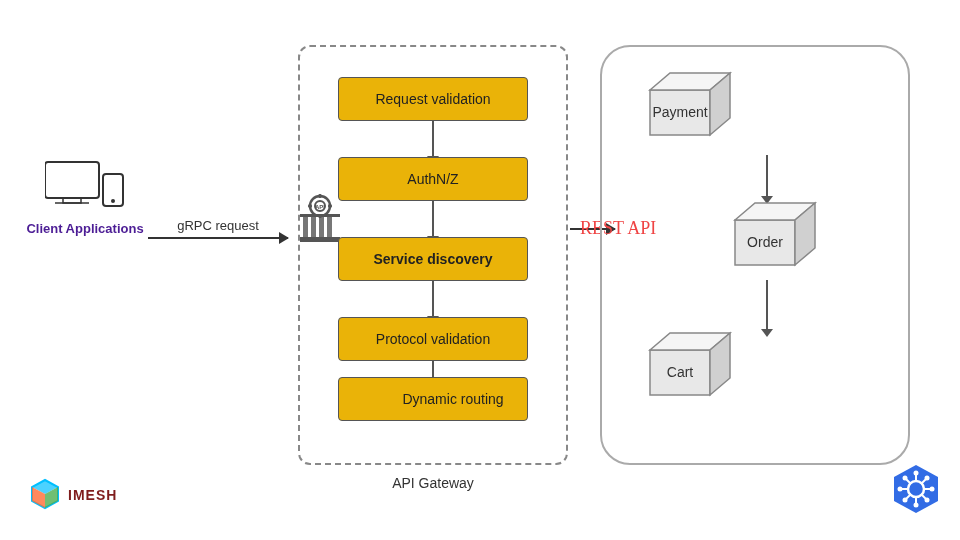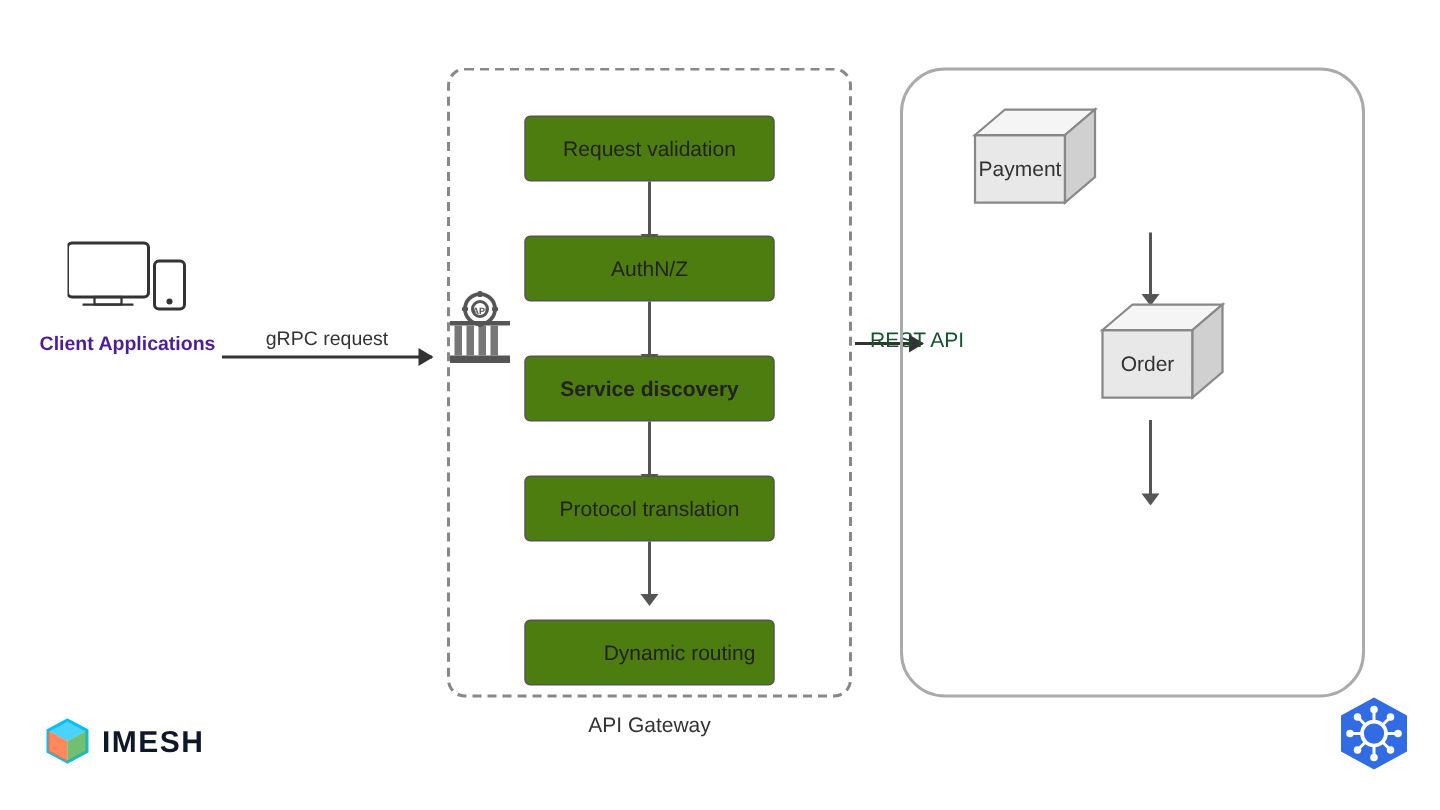--- a/index.html
+++ b/index.html
@@ -106,37 +106,37 @@
       font-size: 14px;
       color: #333;
       white-space: nowrap;
     }
 
     
     .flow-box {
       position: absolute;
       left: 50%;
       transform: translateX(-50%);
-      width: 167px;
+      width: 190px;
       height: 44px;
       border: 1.5px solid #555;
       border-radius: 4px;
-      background: #4d7c0f;
+      background: #eab308;
       display: flex;
       align-items: center;
       justify-content: center;
       font-size: 14px;
       color: #222;
     }
 
     .flow-box-1 { top: 30px; }
     .flow-box-2 { top: 110px; align-items: center; }
     .flow-box-3 { top: 190px; font-weight: bold; }
     .flow-box-4 { top: 270px; }
-    .flow-box-5 { top: 366px; padding-left: 40px; }
+    .flow-box-5 { top: 330px; padding-left: 40px; }
 
     
     .flow-arrow {
       position: absolute;
       left: 50%;
       transform: translateX(-50%);
       width: 2px;
       background: #555;
     }
 
@@ -167,22 +167,23 @@
       border: 2px solid #aaa;
       border-radius: 30px;
       background: transparent;
     }
 
     
     .rest-api-label {
       position: absolute;
       top: 218px;
       left: 580px;
-      font-size: 14px;
-      color: #14532d;
+      font-size: 18px;
+      color: #ef4444;
+      font-family: Liberation Serif, serif;
     }
 
     
     .arrow-gw-svc {
       position: absolute;
       top: 228px;
       left: 570px;
       width: 45px;
       height: 2px;
       background: #333;
@@ -264,23 +265,23 @@
     .imesh-logo {
       position: absolute;
       left: 28px;
       bottom: 28px;
       display: flex;
       align-items: center;
       gap: 6px;
     }
 
     .imesh-text {
-      font-size: 20px;
+      font-size: 14px;
       font-weight: bold;
-      color: #0f172a;
+      color: #7f1d1d;
       letter-spacing: 1px;
     }
 
     
     .cube-svg {
       display: block;
       margin: 0 auto;
     }
   </style>
 </head>
@@ -346,21 +347,21 @@
 
     <div class="flow-arrow flow-arr-2"></div>
 
     <div class="flow-box flow-box-3">
       <span>Service discovery</span>
     </div>
 
     <div class="flow-arrow flow-arr-3"></div>
 
     <div class="flow-box flow-box-4">
-      <span>Protocol translation</span>
+      <span>Protocol validation</span>
     </div>
 
     <div class="flow-arrow flow-arr-4"></div>
 
     <div class="flow-box flow-box-5">
       <span>Dynamic routing</span>
     </div>
 
     <div class="gateway-box-label">API Gateway</div>
   </div>
@@ -389,20 +390,28 @@
     <svg class="cube-svg" width="110" height="80" viewBox="0 0 110 80">
       <polygon points="15,25 75,25 75,70 15,70" fill="#e8e8e8" stroke="#888" stroke-width="1.5"></polygon>
       <polygon points="15,25 35,8 95,8 75,25" fill="#f5f5f5" stroke="#888" stroke-width="1.5"></polygon>
       <polygon points="75,25 95,8 95,53 75,70" fill="#d0d0d0" stroke="#888" stroke-width="1.5"></polygon>
       <text x="45" y="52" text-anchor="middle" font-size="14" fill="#333">Order</text>
     </svg>
   </div>
 
   <div class="svc-arrow-2"></div>
 
+  <div class="service-cube svc-cart">
+    <svg class="cube-svg" width="110" height="80" viewBox="0 0 110 80">
+      <polygon points="15,25 75,25 75,70 15,70" fill="#e8e8e8" stroke="#888" stroke-width="1.5"></polygon>
+      <polygon points="15,25 35,8 95,8 75,25" fill="#f5f5f5" stroke="#888" stroke-width="1.5"></polygon>
+      <polygon points="75,25 95,8 95,53 75,70" fill="#d0d0d0" stroke="#888" stroke-width="1.5"></polygon>
+      <text x="45" y="52" text-anchor="middle" font-size="14" fill="#333">Cart</text>
+    </svg>
+  </div>
 
   <div class="k8s-icon">
     <svg width="52" height="52" viewBox="0 0 52 52">
 
       <polygon points="26,2 48,14 48,38 26,50 4,38 4,14" fill="#326CE5"></polygon>
 
       <circle cx="26" cy="26" r="8" fill="none" stroke="white" stroke-width="2.5"></circle>
 
       <line x1="26" y1="10" x2="26" y2="18" stroke="white" stroke-width="2"></line>
       <line x1="26" y1="34" x2="26" y2="42" stroke="white" stroke-width="2"></line>

